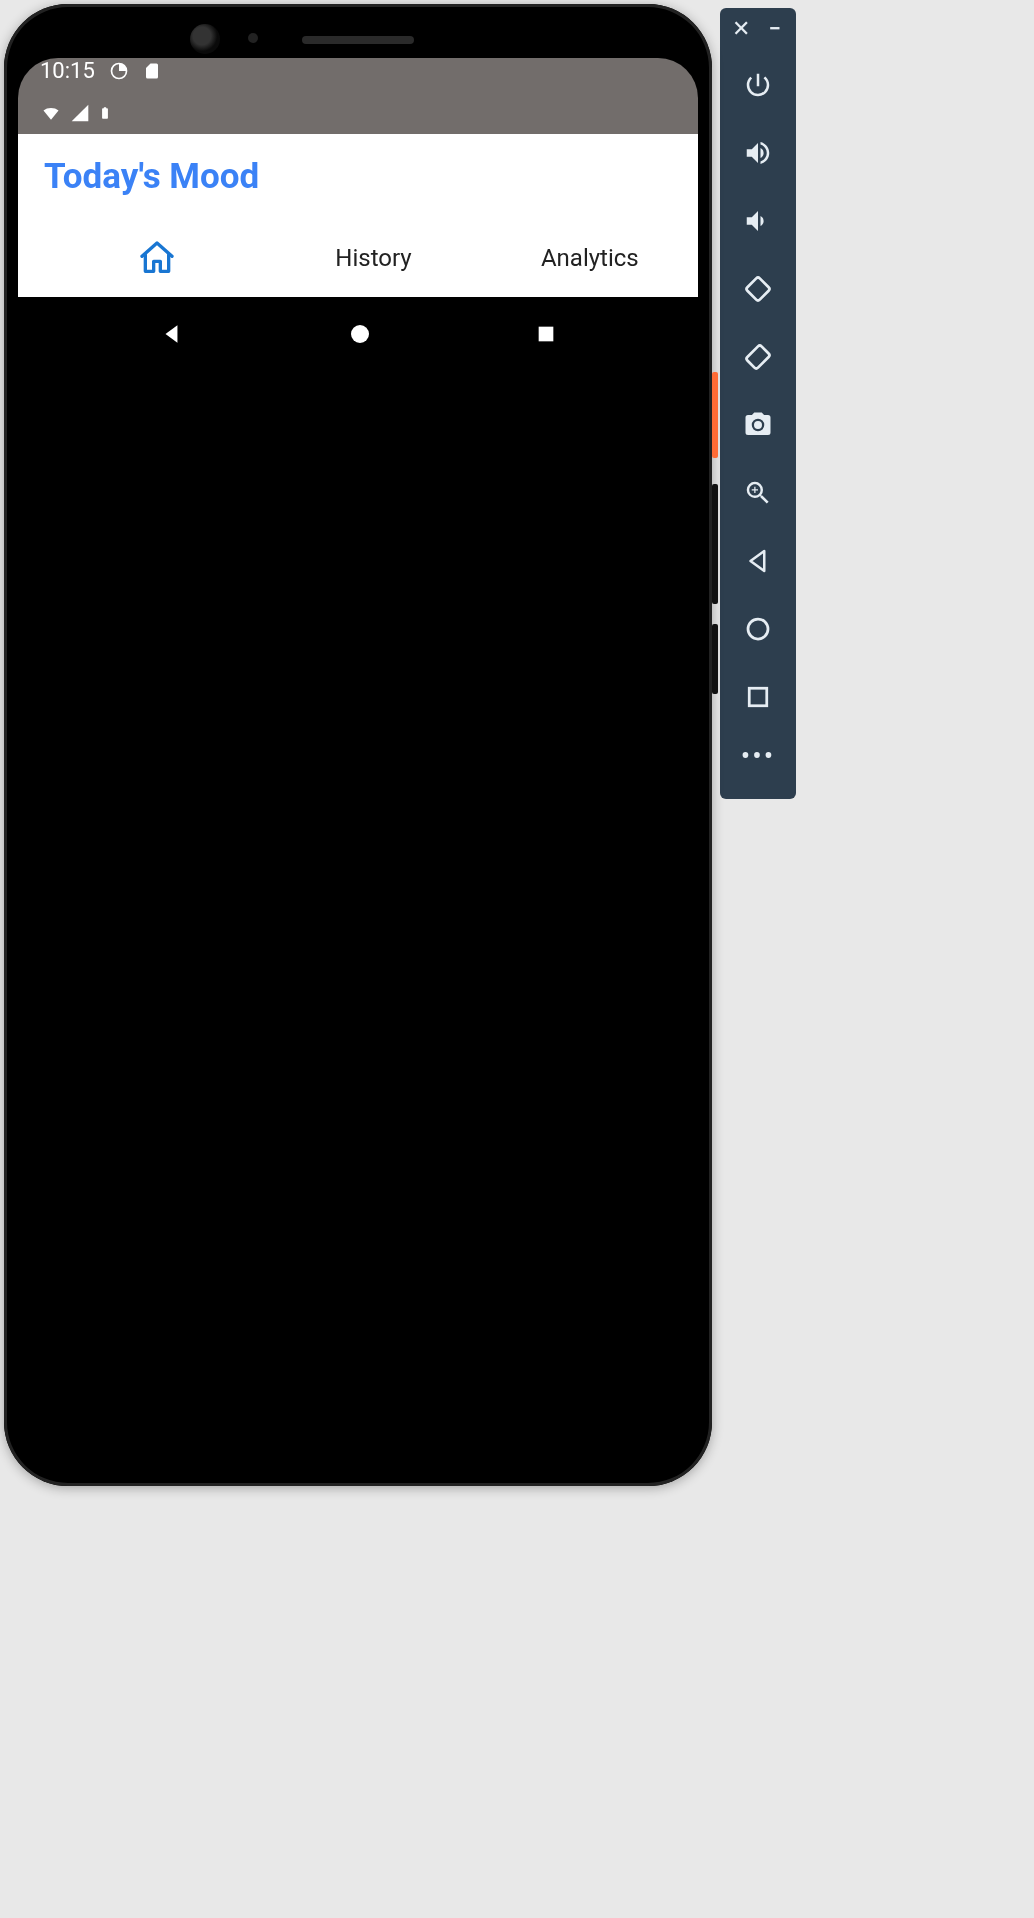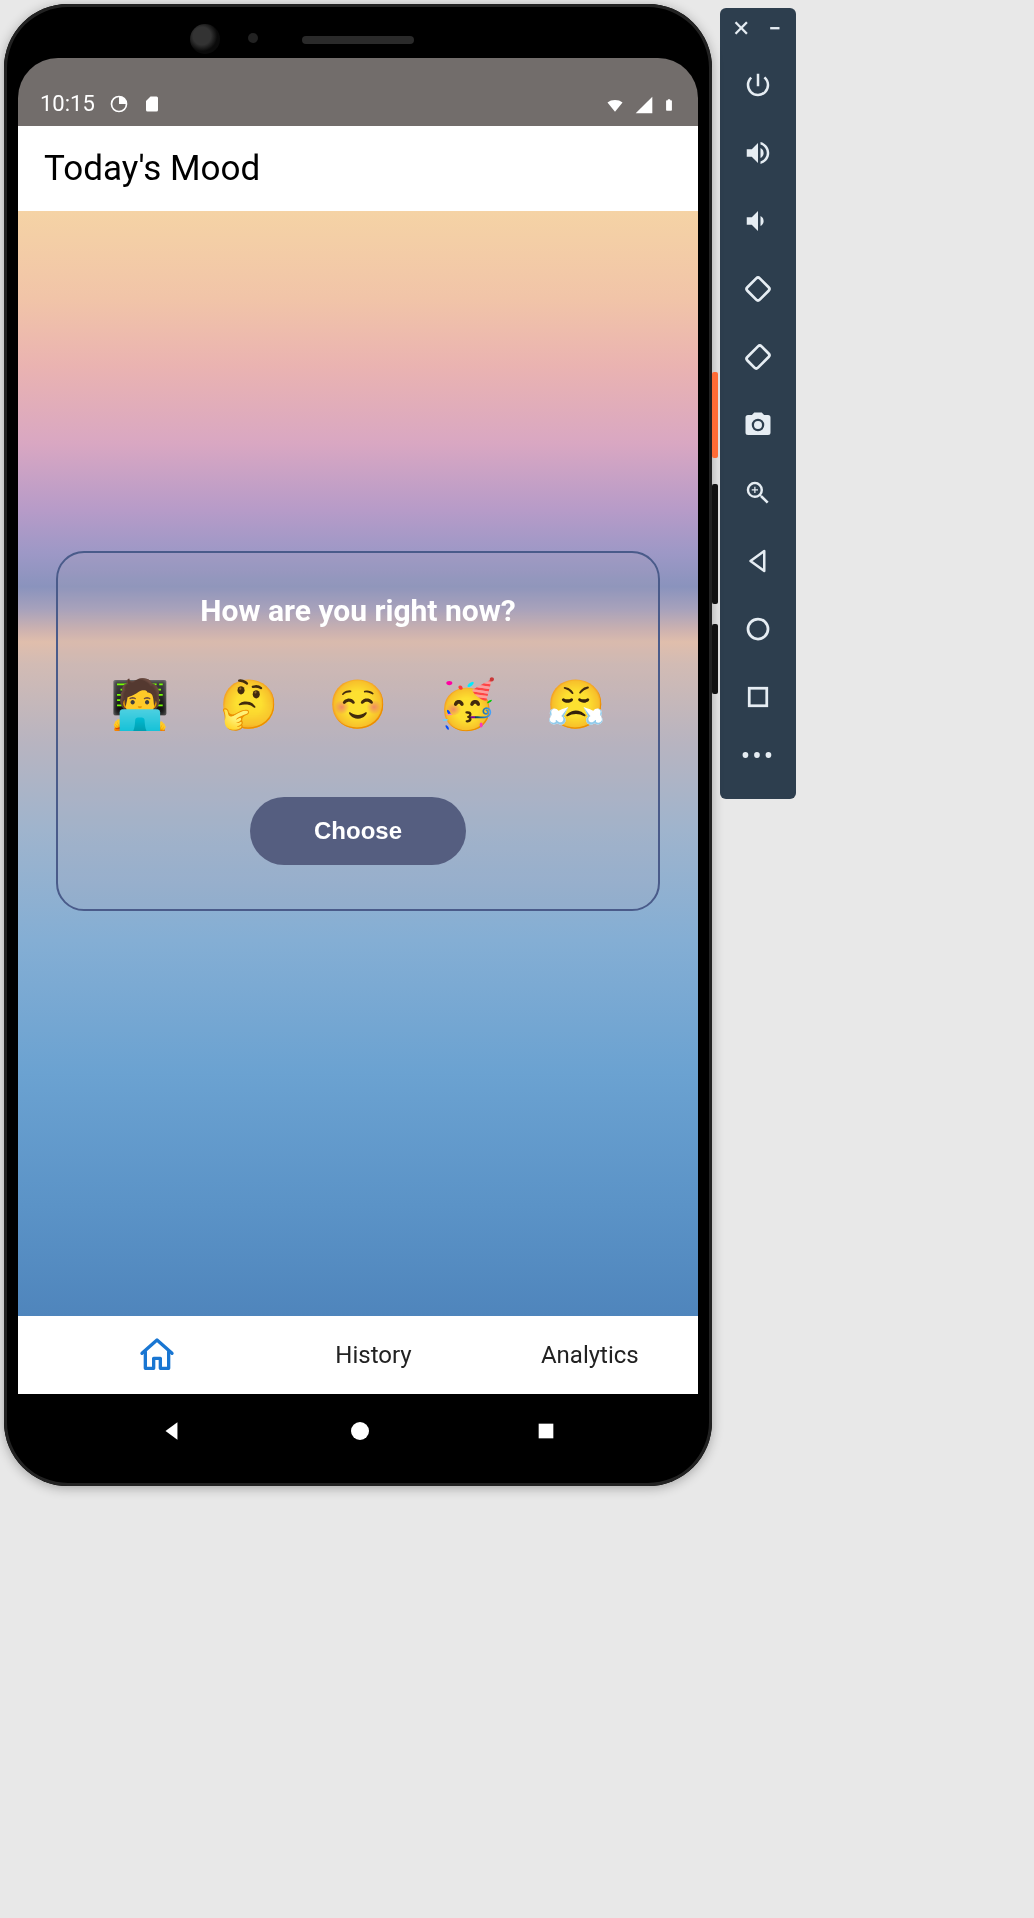--- a/index.html
+++ b/index.html
@@ -117,45 +117,45 @@
   .screen {
     position: absolute;
     inset: 0;
     background: #000;
     border-radius: 52px;
     display: flex;
     flex-direction: column;
     overflow: hidden;
   }
   .statusbar {
-    height: 68px;
+    height: 76px;
     background: #7f7a78;
     background: rgba(120,115,113, .95);
     display: flex;
-    align-items: flex-end;
     justify-content: space-between;
     padding: 0 22px 10px 22px;
     color: #fff;
     font-size: 22px;
     margin-top: 40px;
     border-top-left-radius: 40px;
     border-top-right-radius: 40px;
+    flex-direction: column;
   }
   .screen-topcap {
     position:absolute; top:0; left:0; right:0; height:40px; background:#000; z-index:5;
   }
   .status-left { display:flex; align-items:center; gap:14px; }
   .status-right { display:flex; align-items:center; gap:8px; }
   .status-right svg, .status-left svg { fill:#fff; }
 
   .appbar {
     background: #fff;
     padding: 22px 26px;
   }
-  .appbar h1 { font-size: 35px; font-weight: 400; color: #000000; }
+  .appbar h1 { font-size: 35px; font-weight: 700; color: #3b82f6; }
 
   .content {
     flex: 1;
     position: relative;
     background:
       linear-gradient(to bottom,
         #f5d3a5 0%,
         #f1c4a8 8%,
         #eab3b1 14%,
         #d9a7c2 21%,
@@ -334,33 +334,20 @@
           <svg width="14" height="22" viewBox="0 0 24 24">
               <path d="M15.67 4H14V2h-4v2H8.33C7.6 4 7 4.6 7 5.33v15.33C7 21.4 7.6 22 8.33 22h7.33c.74 0 1.34-.6 1.34-1.33V5.33C17 4.6 16.4 4 15.67 4z"></path>
             </svg>
         </div>
       </div>
 
       <div class="appbar">
         <h1>Today's Mood</h1>
       </div>
 
-      <div class="content">
-        <div class="card">
-          <div class="card-title">How are you right now?</div>
-          <div class="mood-row">
-            <span class="mood-item">🧑‍💻</span>
-            <span class="mood-item">🤔</span>
-            <span class="mood-item">☺️</span>
-            <span class="mood-item">🥳</span>
-            <span class="mood-item">😤</span>
-          </div>
-          <button class="choose-btn">Choose</button>
-        </div>
-      </div>
 
       <div class="bottom-nav">
         <div class="nav-item active">
           <svg width="40" height="40" viewBox="0 0 24 24" fill="none" stroke="#1976d2" stroke-width="2" stroke-linecap="round" stroke-linejoin="round">
               <path d="M3 11l9-8 9 8"></path>
               <path d="M5 10v10h5v-6h4v6h5V10"></path>
             </svg>
         </div>
         <div class="nav-item">History</div>
         <div class="nav-item">Analytics</div>

